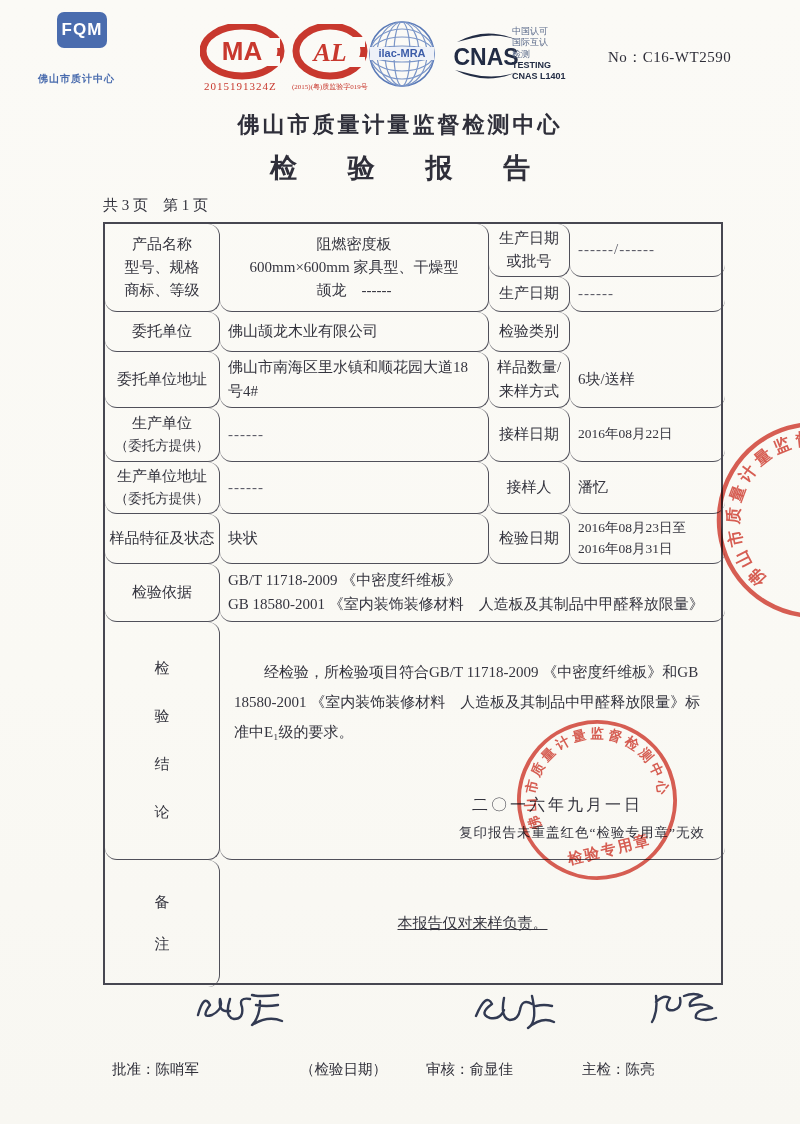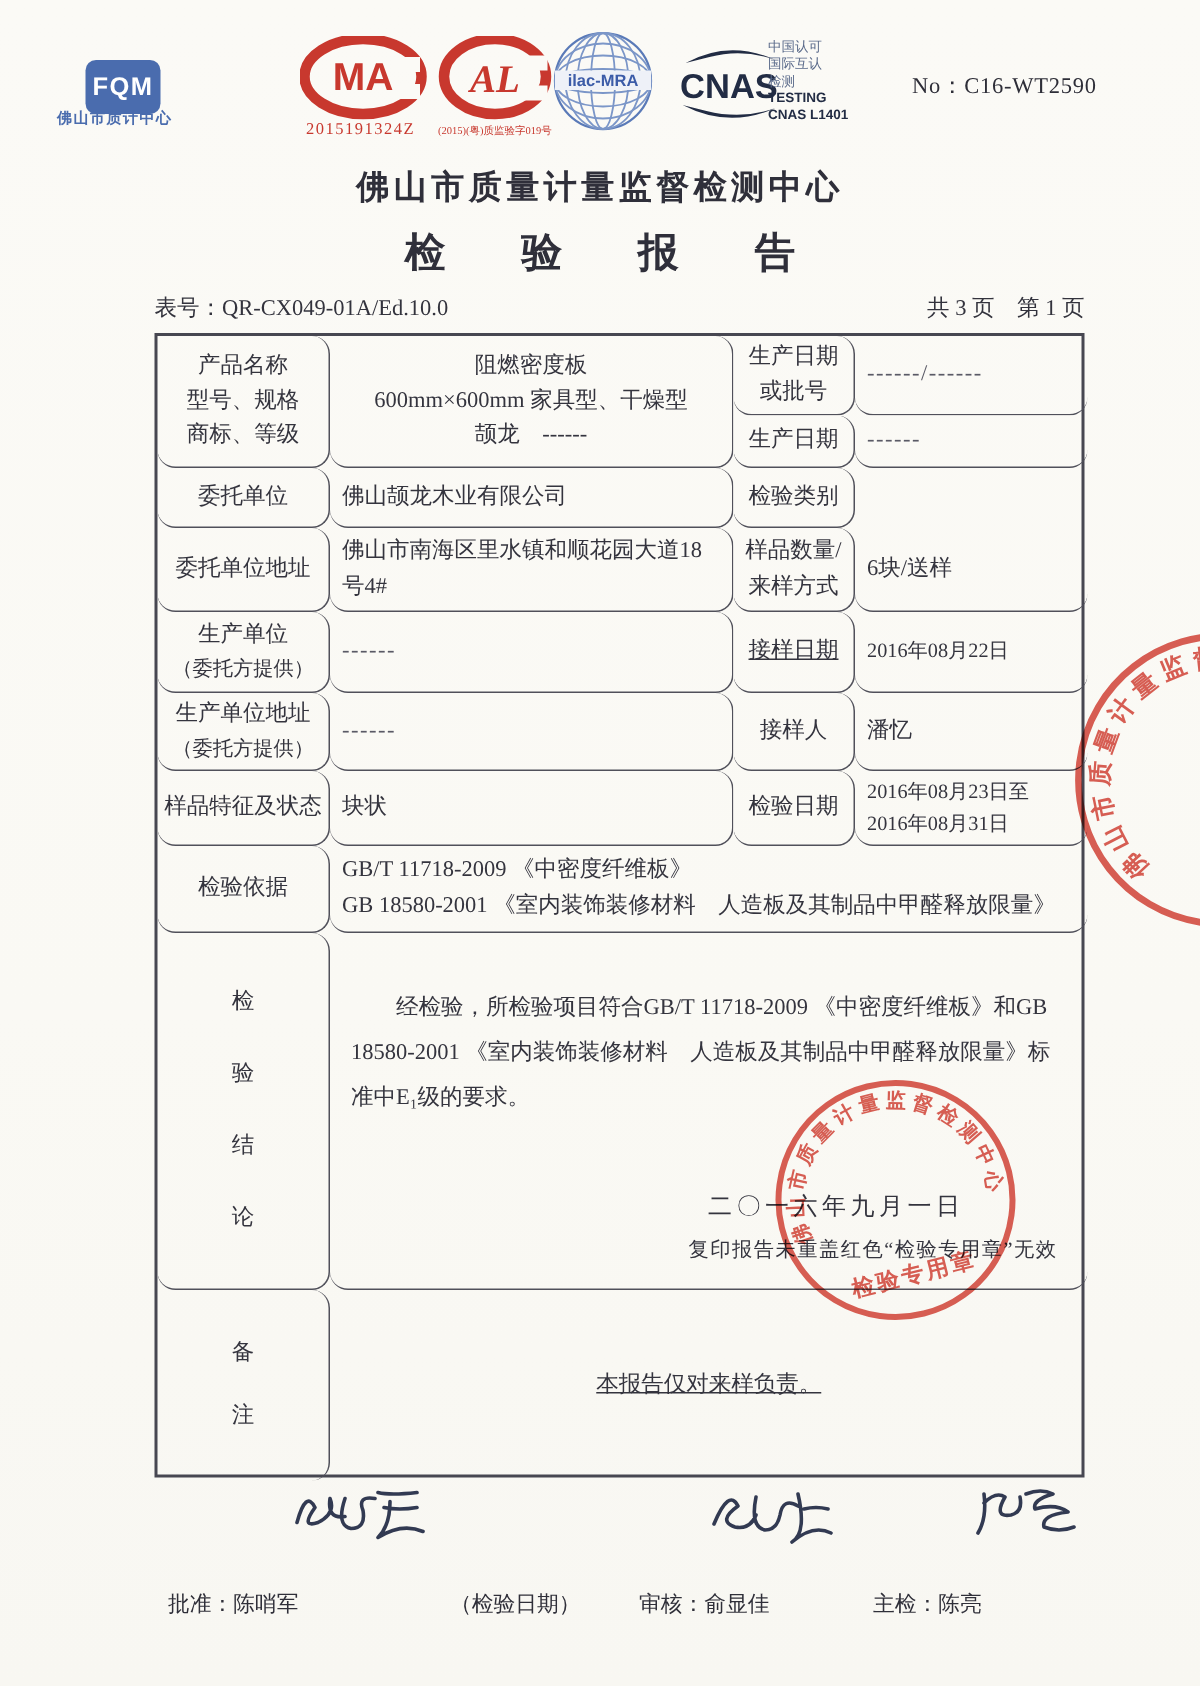--- a/index.html
+++ b/index.html
@@ -51,21 +51,21 @@
   .footer span{position:absolute;white-space:nowrap;}
   
   .stamp{mix-blend-mode:multiply;opacity:0.88;}
   .sig path{fill:none;stroke:#323a52;stroke-width:2.4;stroke-linecap:round;stroke-linejoin:round;}
 </style>
 </head>
 <body>
 
 <div class="page">
 
-  <div class="abs" style="left:57px;top:40px;">
+  <div class="abs" style="left:57px;top:12px;">
     <div class="fqm-box">FQM</div>
   </div>
   <div class="abs fqm-cap" style="left:38px;top:72px;">佛山市质计中心</div>
 
   <svg class="abs" style="left:200px;top:24px;" width="85" height="56" viewBox="0 0 85 56">
     <ellipse cx="42" cy="27" rx="39" ry="25" fill="none" stroke="#c8382e" stroke-width="7"></ellipse>
     <rect x="62" y="14" width="18" height="10" fill="#fbfaf6"></rect>
     <rect x="62" y="32" width="18" height="10" fill="#fbfaf6"></rect>
     <text x="42" y="36" text-anchor="middle" font-size="26" font-weight="bold" fill="#c8382e" font-family="Liberation Sans, sans-serif">MA</text>
   </svg>
@@ -105,21 +105,20 @@
     <b>TESTING</b><br>
     <b>CNAS L1401</b>
   </div>
 
   <div class="abs report-no" style="left:608px;top:48px;"><span>No：</span><span>C16-WT2590</span></div>
 
   <div class="abs org-title" style="left:0;top:110px;">佛山市质量计量监督检测中心</div>
   <div class="abs rep-title" style="left:0;top:150px;">检 验 报 告</div>
 
   <div class="abs meta-line" style="top:196px;">
-    <span>表号：QR-CX049-01A/Ed.10.0</span>
     <span>共 3 页　第 1 页</span>
   </div>
 
   <div class="abs rpt-table">
 
     <div class="cell" style="grid-column:1;grid-row:1/3;">
       <div>产品名称</div>
       <div>型号、规格</div>
       <div>商标、等级</div>
     </div>
@@ -147,21 +146,21 @@
       <div>样品数量/</div>
       <div>来样方式</div>
     </div>
     <div class="cell val no-br" style="grid-column:4;grid-row:4;">6块/送样</div>
 
     <div class="cell" style="grid-column:1;grid-row:5;">
       <div>生产单位</div>
       <div class="small">（委托方提供）</div>
     </div>
     <div class="cell val dash" style="grid-column:2;grid-row:5;">------</div>
-    <div class="cell" style="grid-column:3;grid-row:5;text-decoration:underline;">接样日期</div>
+    <div class="cell" style="grid-column:3;grid-row:5;">接样日期</div>
     <div class="cell val no-br small" style="grid-column:4;grid-row:5;">2016年08月22日</div>
 
     <div class="cell" style="grid-column:1;grid-row:6;">
       <div>生产单位地址</div>
       <div class="small">（委托方提供）</div>
     </div>
     <div class="cell val dash" style="grid-column:2;grid-row:6;">------</div>
     <div class="cell" style="grid-column:3;grid-row:6;">接样人</div>
     <div class="cell val no-br" style="grid-column:4;grid-row:6;">潘忆</div>
 

